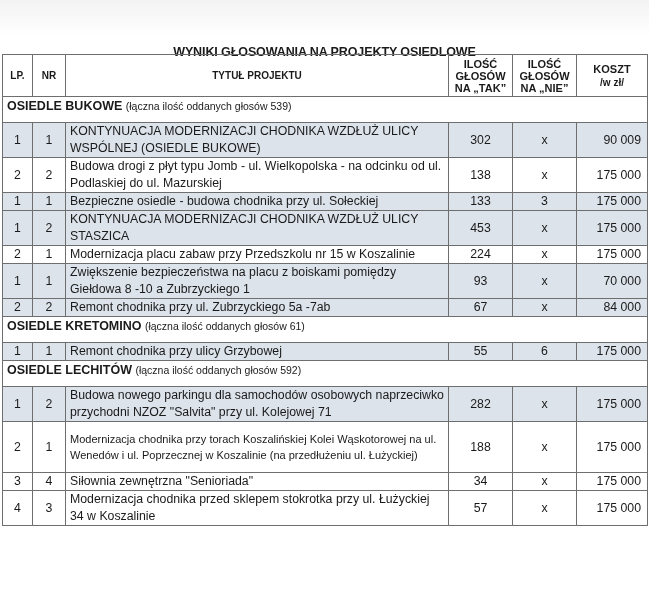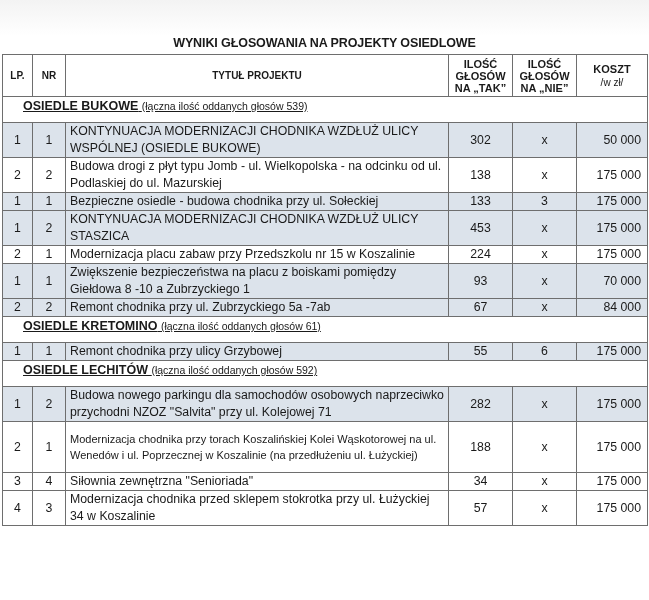--- a/index.html
+++ b/index.html
@@ -8,21 +8,21 @@
     background: #ffffff;
     font-family: "Liberation Sans", "DejaVu Sans", sans-serif;
     color: #1a1a1a;
     position: relative;
   }
   .topfade {
     position: absolute; left: 0; top: 0; width: 649px; height: 36px;
     background: linear-gradient(#f3f3f3, #ffffff);
   }
   .title {
-    position: absolute; left: 0; top: 36px; width: 649px;
+    position: absolute; left: 0; top: 45px; width: 649px;
     text-align: center; font-weight: bold; font-size: 12.5px; letter-spacing: -0.1px;
   }
   table {
     position: absolute; left: 2px; top: 54px;
     width: 645px;
     border-collapse: collapse;
     table-layout: fixed;
     font-size: 12.3px;
   }
   td, th {
@@ -34,31 +34,30 @@
   col.c-lp { width: 30px; }
   col.c-nr { width: 33px; }
   col.c-title { width: 383px; }
   col.c-tak { width: 64px; }
   col.c-nie { width: 64px; }
   col.c-cost { width: 71px; }
   thead th {
     font-weight: bold; height: 41px; font-size: 10px;
   }
   th.hsmall { font-size: 11px; line-height: 12px; }
-  th .sub { font-weight: normal; font-style: normal; display: block; font-size: 10px; line-height: 13px; }
+  th .sub { font-weight: bold; font-style: normal; display: block; font-size: 10px; line-height: 13px; }
   th.hcost { font-size: 11px; line-height: 14px; text-align: center; }
   td.center { text-align: center; }
   td.right { text-align: right; padding-right: 6px; }
   tr.section td {
     height: 24px;
-    padding: 0 20px;
+    padding: 0 4px;
     vertical-align: top;
     line-height: 17px;
     padding-top: 1px;
-    text-decoration: underline;
   }
   tr.section .sname { font-weight: bold; font-size: 12.5px; }
   tr.section .snote { font-size: 10.5px; }
   tr.shaded td { background: #dce3eb; }
   tr.r2 td { height: 34px; }
   tr.r1 td { height: 16px; }
   tr.r3 td { height: 50px; line-height: 16px; }
   td.small { font-size: 11px; line-height: 16px; }
 </style>
 </head>
@@ -101,21 +100,21 @@
 
     <tr class="section">
       <td colspan="6"><span class="sname">OSIEDLE BUKOWE</span> <span class="snote">(łączna ilość oddanych głosów 539)</span></td>
     </tr>
     <tr class="shaded r2">
       <td class="center">1</td>
       <td class="center">1</td>
       <td>KONTYNUACJA MODERNIZACJI CHODNIKA WZDŁUŻ ULICY WSPÓLNEJ (OSIEDLE BUKOWE)</td>
       <td class="center">302</td>
       <td class="center">x</td>
-      <td class="right">50 000</td>
+      <td class="right">90 009</td>
     </tr>
     <tr class="r2">
       <td class="center">2</td>
       <td class="center">2</td>
       <td>Budowa drogi z płyt typu Jomb - ul. Wielkopolska - na odcinku od ul. Podlaskiej do ul. Mazurskiej</td>
       <td class="center">138</td>
       <td class="center">x</td>
       <td class="right">175 000</td>
     </tr>
 

